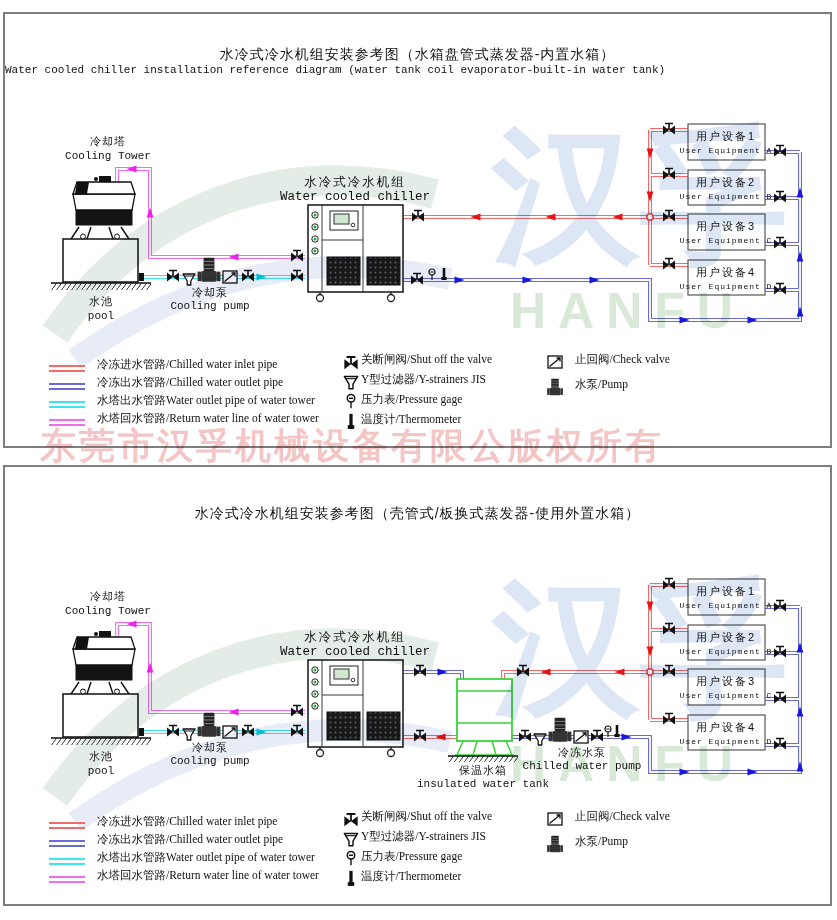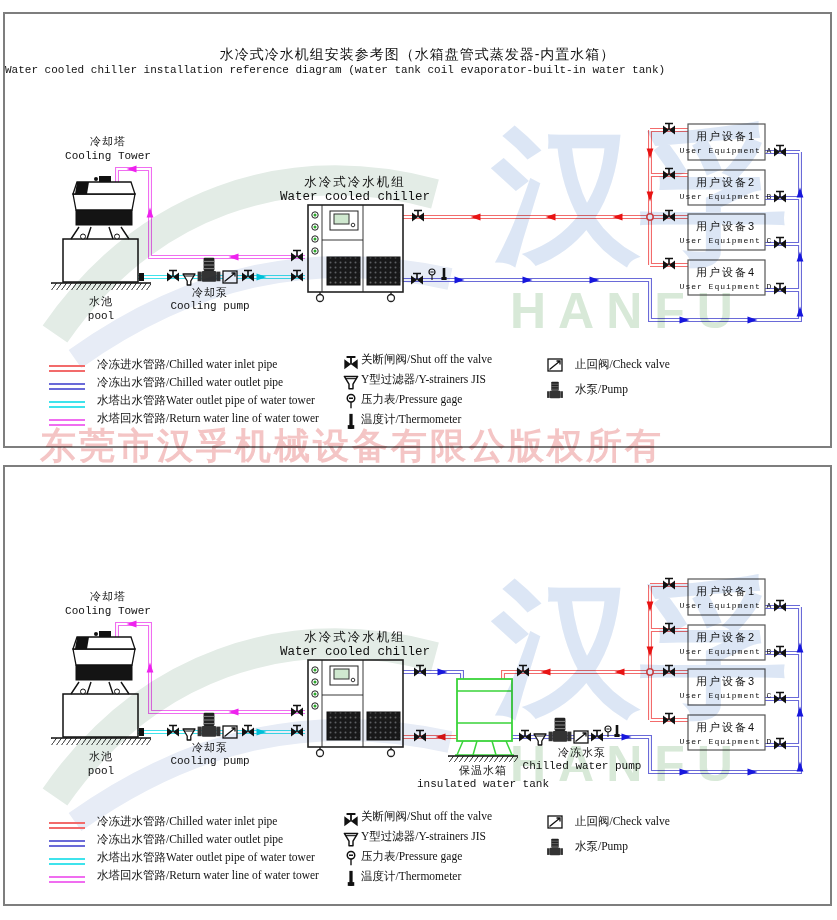--- a/index.html
+++ b/index.html
@@ -13,21 +13,21 @@
             font-family:"Liberation Mono","DejaVu Sans Mono",monospace}
   .diag{position:absolute;left:0;top:0;z-index:2}
   .wm{position:absolute;inset:0;z-index:4;mix-blend-mode:multiply;pointer-events:none}
   .wm-cn{position:absolute;left:487px;top:108px;font-size:148px;line-height:1;font-weight:bold;color:#dce6f5}
   .wm-en{position:absolute;left:505px;top:268px;font-size:50px;font-weight:bold;letter-spacing:12px;color:#d8e9d8}
   #copyright{position:absolute;left:40px;top:422px;font-size:36px;font-weight:bold;letter-spacing:3px;
              color:rgba(235,150,150,.55);z-index:8;white-space:nowrap;mix-blend-mode:multiply;pointer-events:none}
   .legend{position:absolute;z-index:6;font-family:"Liberation Serif","DejaVu Serif",serif;font-size:11.5px}
   .lrow{display:flex;align-items:flex-end;height:18px;gap:12px}
   .lrow2{display:flex;align-items:flex-start;height:20px;}
-  .lrow3{display:flex;align-items:center;height:25px;gap:10px}
+  .lrow3{display:flex;height:25px;gap:10px}
   .sw{width:36px;height:7px;border-top:2px solid;border-bottom:2px solid;box-sizing:border-box;flex:0 0 36px}
   .c-red{border-color:#f26b6b}.c-blue{border-color:#6a6ad8}.c-cyan{border-color:#3fe3ec}.c-mag{border-color:#f06df0}
   .lico{flex:0 0 20px;width:20px;height:20px}
   
   .pc{fill:none;stroke-width:4}
   .pw{fill:none;stroke:#fff;stroke-width:1.8}
   .sr{stroke:#f26b6b}.sb{stroke:#6a6ad8}.sc{stroke:#3fe3ec}.sm{stroke:#f06df0}
   .ar-r{fill:#e81313}.ar-b{fill:#1717dd}.ar-c{fill:#00cfe0}.ar-m{fill:#ee22ee}
   svg text{fill:#111}
   .lb-cn{font-size:11px;letter-spacing:1px}
@@ -282,20 +282,21 @@
     <div class="lrow3">
         <svg class="lico" viewBox="-11 -18 22 24">
           <use href="#sym-pump"></use>
         </svg>
         <span>水泵/Pump</span>
       </div>
   </div>
 </div>
 
 <div class="panel" id="panel2">
+  <div class="title-cn" style="top:38px">水冷式冷水机组安装参考图（壳管式/板换式蒸发器-使用外置水箱）</div>
 
   <svg class="diag" width="825" height="437" viewBox="0 0 825 437">
 
     <g>
       <path class="pc sm" d="M300,245 H145 V157 H112 V170"></path>
         <path class="pw" d="M300,245 H145 V157 H112 V170"></path>
     </g>
     <g>
       <path class="pc sc" d="M133,265 H300"></path>
         <path class="pw" d="M133,265 H300"></path>

